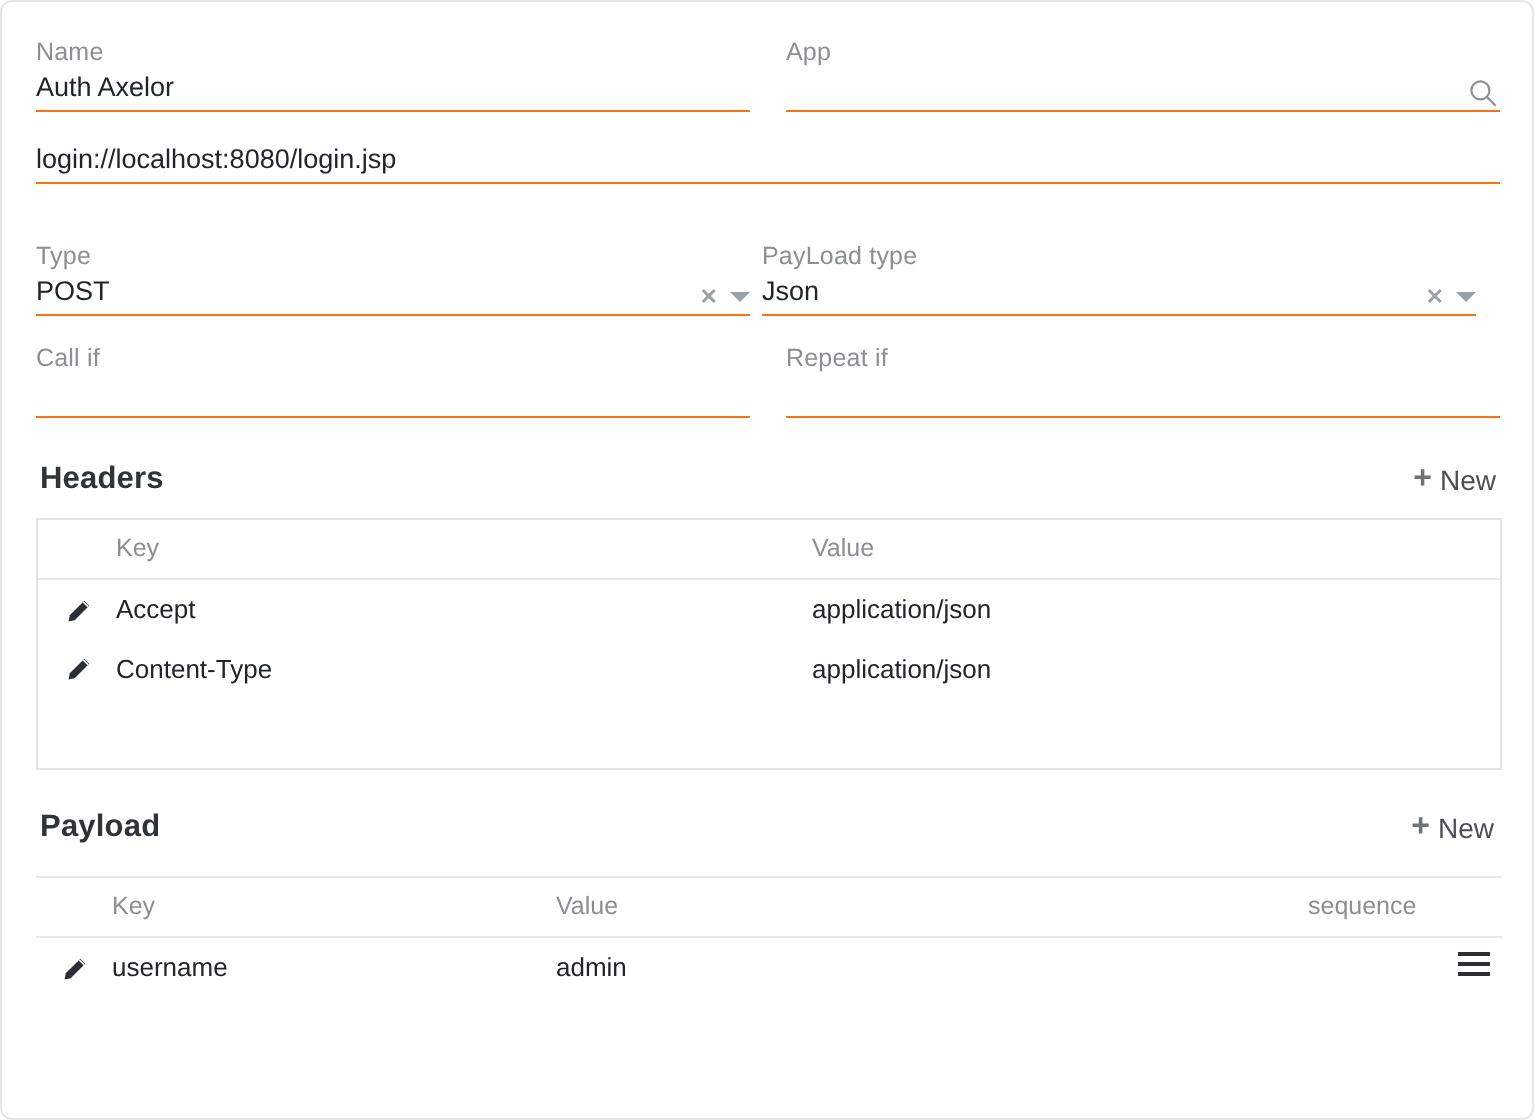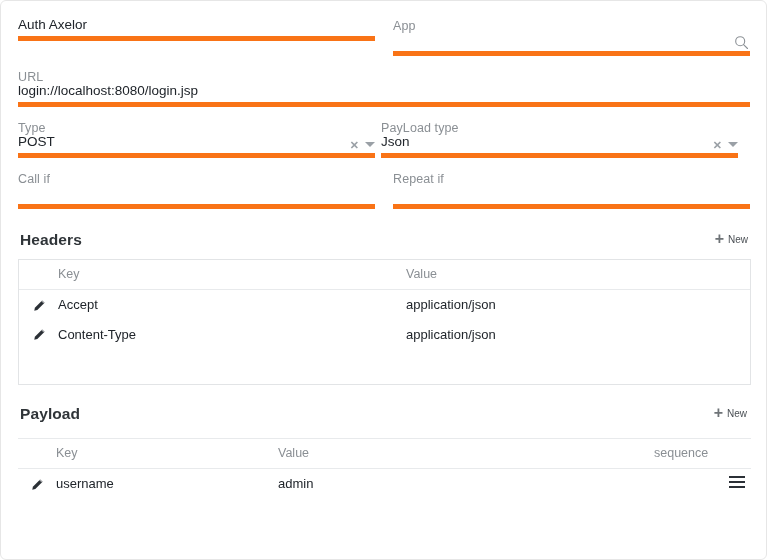--- a/index.html
+++ b/index.html
@@ -27,21 +27,21 @@
   .field .lbl {
     font-size: 12.5px;
     color: #8a8f94;
     line-height: 14px;
     letter-spacing: .1px;
     height: 15px;
   }
   .field .valrow {
     position: relative;
     height: 22px;
-    border-bottom: 5px solid #f97316;
+    border-bottom: 1px solid #f97316;
     display: flex;
     align-items: flex-end;
   }
   .field .val {
     font-size: 13.5px;
     color: #20252b;
     line-height: 18px;
     padding-bottom: 2px;
     white-space: nowrap;
     overflow: hidden;
@@ -95,21 +95,21 @@
     cursor: pointer;
     user-select: none;
   }
   .new-btn .plus {
     font-size: 16px;
     color: #6e7377;
     font-weight: bold;
     line-height: 14px;
   }
   .new-btn .txt {
-    font-size: 10px;
+    font-size: 14px;
     color: #4a4f54;
   }
 
   
   .tbl { position: absolute; }
   .tbl.boxed {
     border: 1px solid #e2e4e6;
     background: #fff;
   }
   .tbl table {
@@ -159,40 +159,40 @@
 
   .tbl.plain th { border-bottom: 1px solid #e8eaec; }
   .tbl.plain { border-top: 1px solid #e8eaec; }
 </style>
 </head>
 <body>
 
 <div class="page">
 
   <div class="field" style="left:17px; top:18px; width:357px;">
+    <div class="lbl">Name</div>
     <div class="valrow">
       <div class="val">Auth Axelor</div>
     </div>
   </div>
 
   <div class="field" style="left:392px; top:18px; width:357px;">
     <div class="lbl">App</div>
     <div class="valrow">
       <div class="val"></div>
       <span class="ic-search">
         <svg width="15" height="15" viewBox="0 0 16 16">
           <circle cx="6.6" cy="6.6" r="4.8" fill="none" stroke="#8d9297" stroke-width="1.2"></circle>
           <line x1="10.2" y1="10.2" x2="14.4" y2="14.4" stroke="#8d9297" stroke-width="1.2" stroke-linecap="round"></line>
         </svg>
       </span>
     </div>
   </div>
 
   <div class="field" style="left:17px; top:69px; width:732px;">
-    <div class="lbl">URL</div>
     <div class="valrow">
       <div class="val">login://localhost:8080/login.jsp</div>
     </div>
   </div>
 
   <div class="field" style="left:17px; top:120px; width:357px;">
     <div class="lbl">Type</div>
     <div class="valrow">
       <div class="val">POST</div>
       <span class="adorn">

